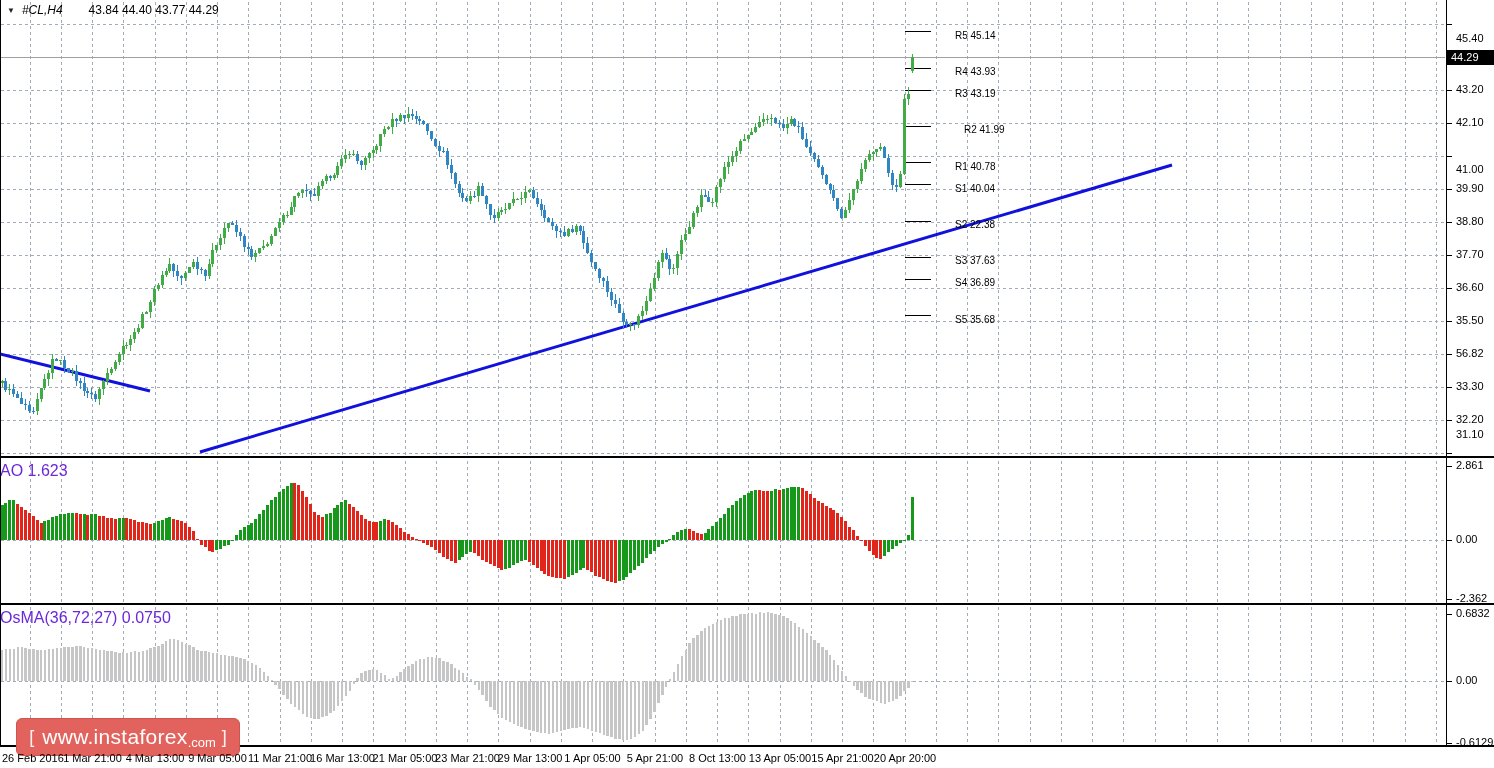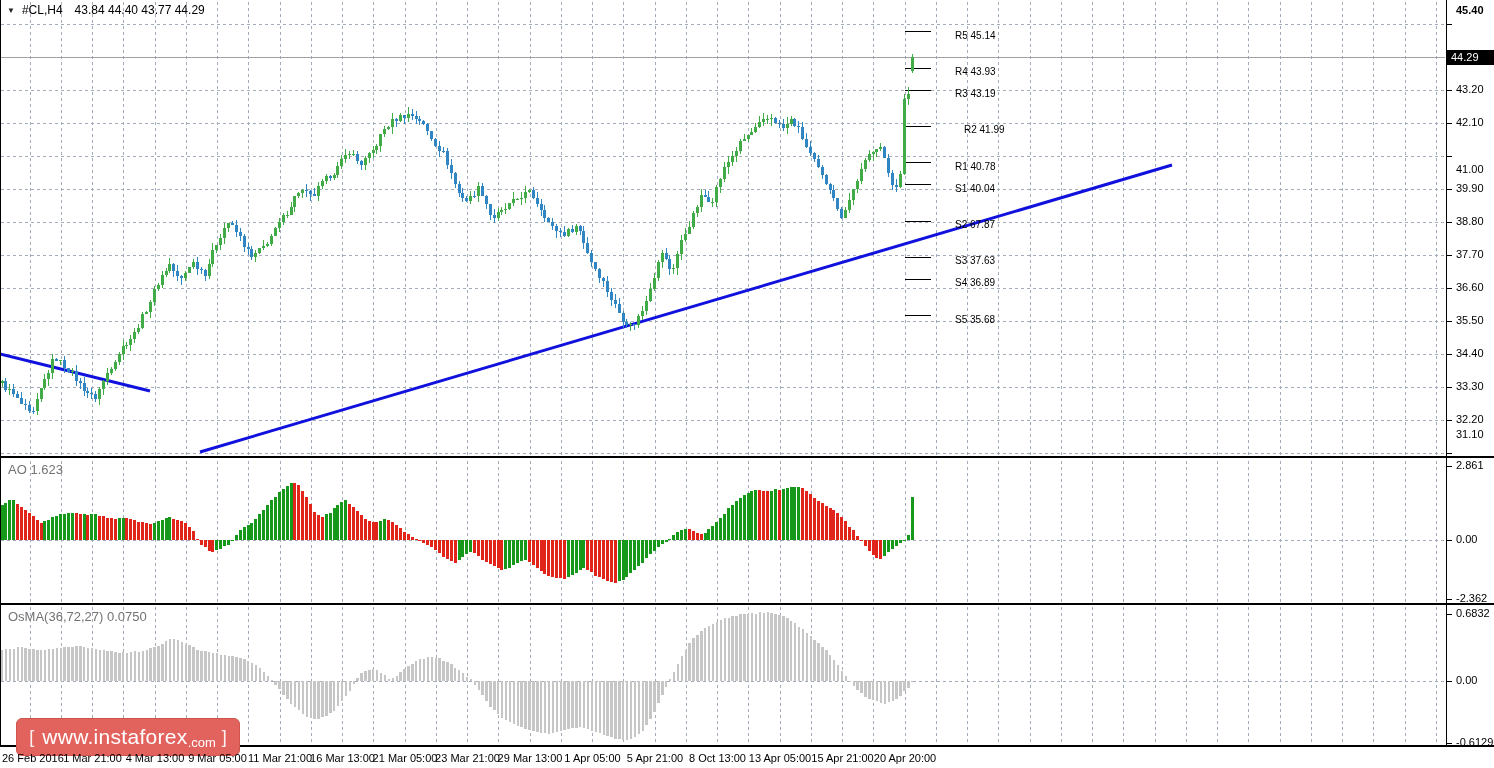--- a/index.html
+++ b/index.html
@@ -2,22 +2,22 @@
 <html><head>
 <meta charset="utf-8">
 <style>
   html,body{margin:0;padding:0;background:#fff;}
   .chart{position:relative;width:1494px;height:768px;background:#ffffff;
          font-family:"Liberation Sans",sans-serif;overflow:hidden;}
   #plot{position:absolute;left:0;top:0;z-index:0;}
   .title{position:absolute;left:7px;top:3px;font-size:12px;color:#000;z-index:1;
          display:flex;align-items:center;white-space:pre;}
   .caret{font-size:8px;margin-right:7px;color:#222;}
-  .sym{margin-right:12px;}
-  .panel-label{position:absolute;left:8px;font-size:13px;color:#737373;z-index:1;white-space:pre;}
+  .sym{margin-right:26px;font-style:italic;}
+  .panel-label{position:absolute;left:0;font-size:16px;color:#6d28d9;z-index:1;white-space:pre;}
   .axis-label{position:absolute;left:1456px;font-size:11px;color:#000;z-index:1;white-space:nowrap;}
   .tickmark{position:absolute;left:1446px;width:6px;height:1px;background:#000;z-index:1;}
   .time-label{position:absolute;top:752px;font-size:11px;color:#000;z-index:3;
               transform:translateX(-50%);white-space:nowrap;}
   .time-label.first{transform:none;}
   .pivot-label{position:absolute;left:955px;font-size:10px;color:#000;z-index:1;white-space:nowrap;}
   .cur-price{position:absolute;left:1447px;top:50px;width:47px;height:15px;background:#000;
              color:#fff;font-size:11px;line-height:15px;padding-left:4px;z-index:2;}
   .sep{position:absolute;left:0;width:1494px;height:2px;background:#000;z-index:1;}
   .vborder{position:absolute;top:0;width:1px;height:747px;background:#000;z-index:1;}
@@ -1170,39 +1170,39 @@
   <div class="vborder" style="left:1446px;"></div>
 
   <div class="logo">
     <span class="br l">[</span>
     <span class="main">www.instaforex</span>
     <span class="suffix">.com</span>
     <span class="br r">]</span>
   </div>
 
   <div id="labels">
-      <div class="axis-label" style="top: 4px; font-weight: bold;">45.40</div>
+      <div class="axis-label" style="top: 32px;">45.40</div>
       <div class="tickmark" style="top: 24px;"></div>
       <div class="axis-label" style="top: 83px;">43.20</div>
       <div class="tickmark" style="top: 90px;"></div>
       <div class="axis-label" style="top: 116px;">42.10</div>
       <div class="tickmark" style="top: 123px;"></div>
       <div class="axis-label" style="top: 163px;">41.00</div>
       <div class="tickmark" style="top: 156px;"></div>
       <div class="axis-label" style="top: 182px;">39.90</div>
       <div class="tickmark" style="top: 189px;"></div>
       <div class="axis-label" style="top: 215px;">38.80</div>
       <div class="tickmark" style="top: 222px;"></div>
       <div class="axis-label" style="top: 248px;">37.70</div>
       <div class="tickmark" style="top: 255px;"></div>
       <div class="axis-label" style="top: 281px;">36.60</div>
       <div class="tickmark" style="top: 288px;"></div>
       <div class="axis-label" style="top: 314px;">35.50</div>
       <div class="tickmark" style="top: 321px;"></div>
-      <div class="axis-label" style="top: 347px;">34.40</div>
+      <div class="axis-label" style="top: 347px;">56.82</div>
       <div class="tickmark" style="top: 354px;"></div>
       <div class="axis-label" style="top: 380px;">33.30</div>
       <div class="tickmark" style="top: 387px;"></div>
       <div class="axis-label" style="top: 413px;">32.20</div>
       <div class="tickmark" style="top: 420px;"></div>
       <div class="axis-label" style="top: 428px;">31.10</div>
       <div class="tickmark" style="top: 453px;"></div>
       <div class="axis-label" style="top: 459px;">2.861</div>
       <div class="tickmark" style="top: 466px;"></div>
       <div class="axis-label" style="top: 533px;">0.00</div>
@@ -1229,18 +1229,18 @@
       <div class="time-label" style="left: 717.5px;">8 Oct 13:00</div>
       <div class="time-label" style="left: 780px;">13 Apr 05:00</div>
       <div class="time-label" style="left: 842.5px;">15 Apr 21:00</div>
       <div class="time-label" style="left: 905px;">20 Apr 20:00</div>
       <div class="pivot-label" style="top: 29.8px;">R5 45.14</div>
       <div class="pivot-label" style="top: 66.1px;">R4 43.93</div>
       <div class="pivot-label" style="top: 88.3px; text-align: right;">R3 43.19</div>
       <div class="pivot-label" style="top: 124.3px; margin-left: 9px;">R2 41.99</div>
       <div class="pivot-label" style="top: 160.6px;">R1 40.78</div>
       <div class="pivot-label" style="top: 182.8px;">S1 40.04</div>
-      <div class="pivot-label" style="top: 219.1px;">S2 67.87</div>
+      <div class="pivot-label" style="top: 219.1px;">S2 22.38</div>
       <div class="pivot-label" style="top: 255.1px;">S3 37.63</div>
       <div class="pivot-label" style="top: 277.3px;">S4 36.89</div>
       <div class="pivot-label" style="top: 313.6px;">S5 35.68</div>
     </div>
 </div>
 
 </body></html>

